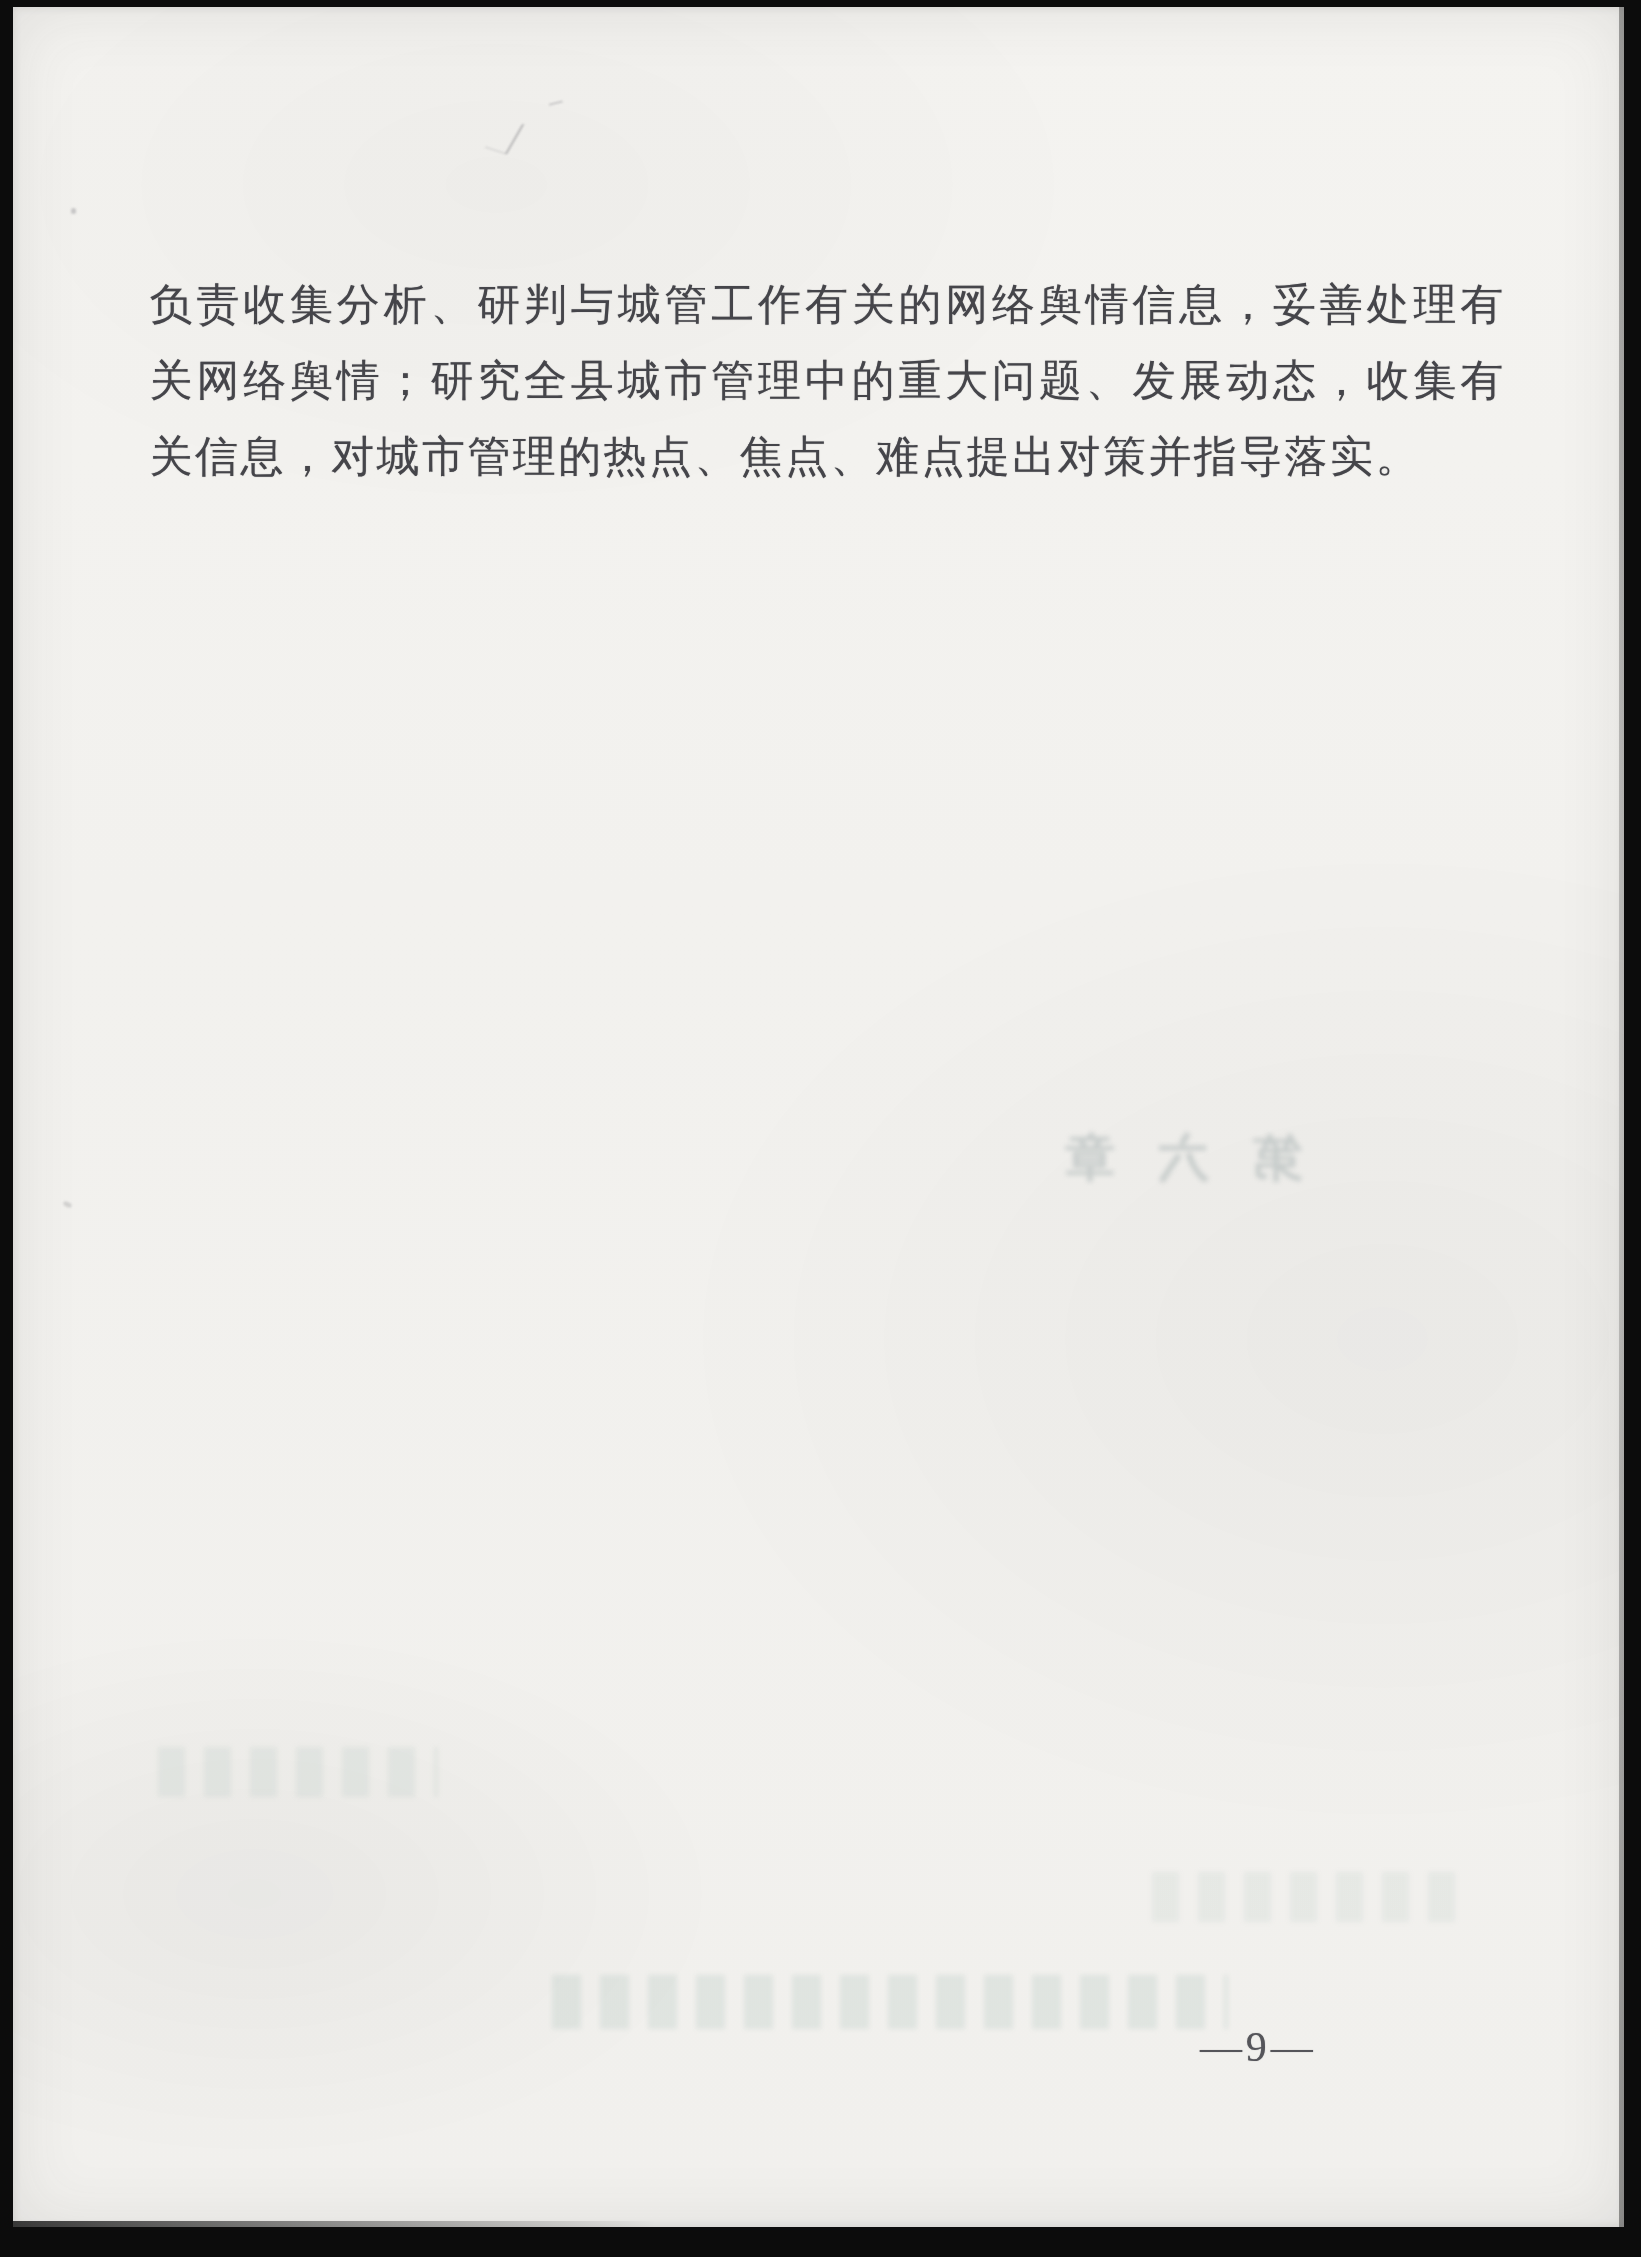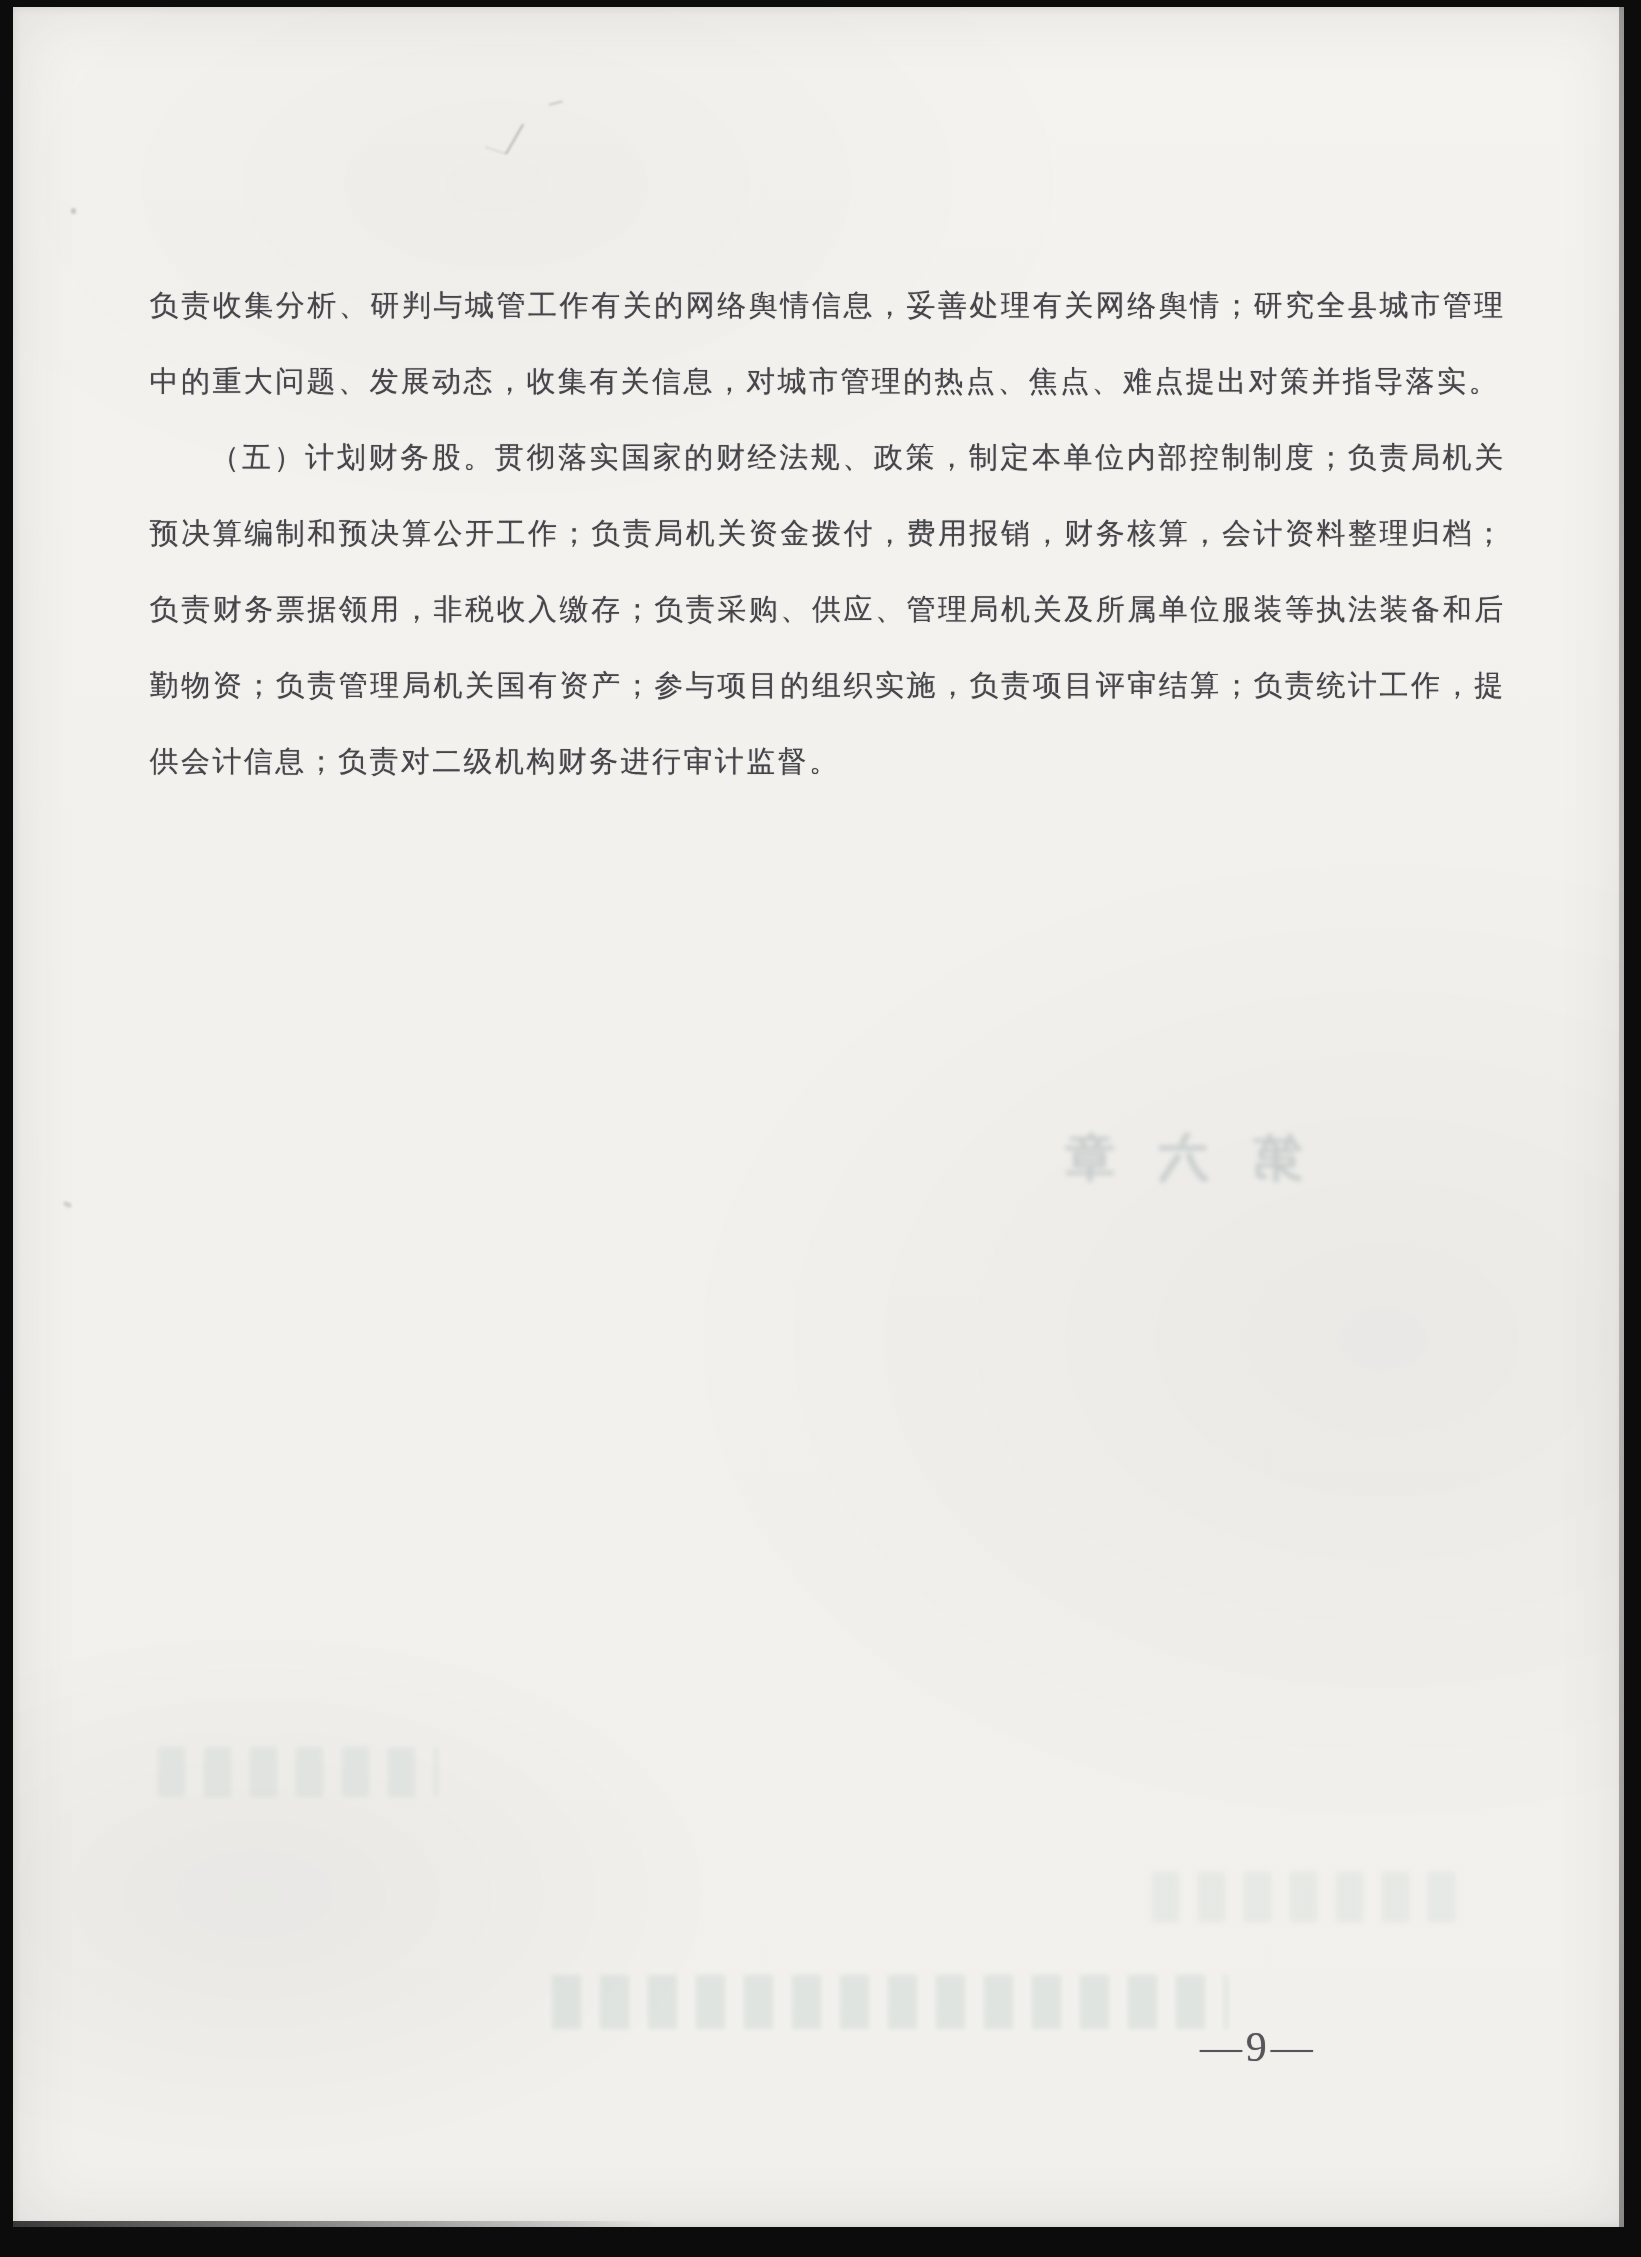--- a/index.html
+++ b/index.html
@@ -33,21 +33,21 @@
       inset 0 0 68px rgba(60,60,60,0.10),
       inset 0 0 9.7px rgba(40,40,40,0.12);
   }
   
   .content {
     position: absolute;
     left: 137px;
     top: 260px;
     width: 1356px;
     color: #45454a;
-    font-size: 29px;
+    font-size: 43px;
     line-height: 76px;
     letter-spacing: 2.4px;
     text-align: justify;
     text-shadow: 0 0 1px rgba(80,80,85,0.55);
   }
   .content p {
     margin: 0;
     padding: 0;
   }
   .content p.indent {
@@ -159,21 +159,20 @@
     <div class="ghost-band b2"></div>
     <div class="ghost-band b3"></div>
 
     <div class="smudge s1"></div>
     <div class="smudge s2"></div>
     <div class="smudge s3"></div>
     <div class="smudge s4"></div>
 
     <div class="content">
       <p>负责收集分析、研判与城管工作有关的网络舆情信息，妥善处理有关网络舆情；研究全县城市管理中的重大问题、发展动态，收集有关信息，对城市管理的热点、焦点、难点提出对策并指导落实。</p>
-      <p class="indent">（五）计划财务股。贯彻落实国家的财经法规、政策，制定本单位内部控制制度；负责局机关预决算编制和预决算公开工作；负责局机关资金拨付，费用报销，财务核算，会计资料整理归档；负责财务票据领用，非税收入缴存；负责采购、供应、管理局机关及所属单位服装等执法装备和后勤物资；负责管理局机关国有资产；参与项目的组织实施，负责项目评审结算；负责统计工作，提供会计信息；负责对二级机构财务进行审计监督。</p>
     </div>
 
     <div class="page-number">—9—</div>
 
   </div>
 
   <div class="edge left"></div>
   <div class="edge top"></div>
   <div class="edge right"></div>
   <div class="edge bottom"></div>

